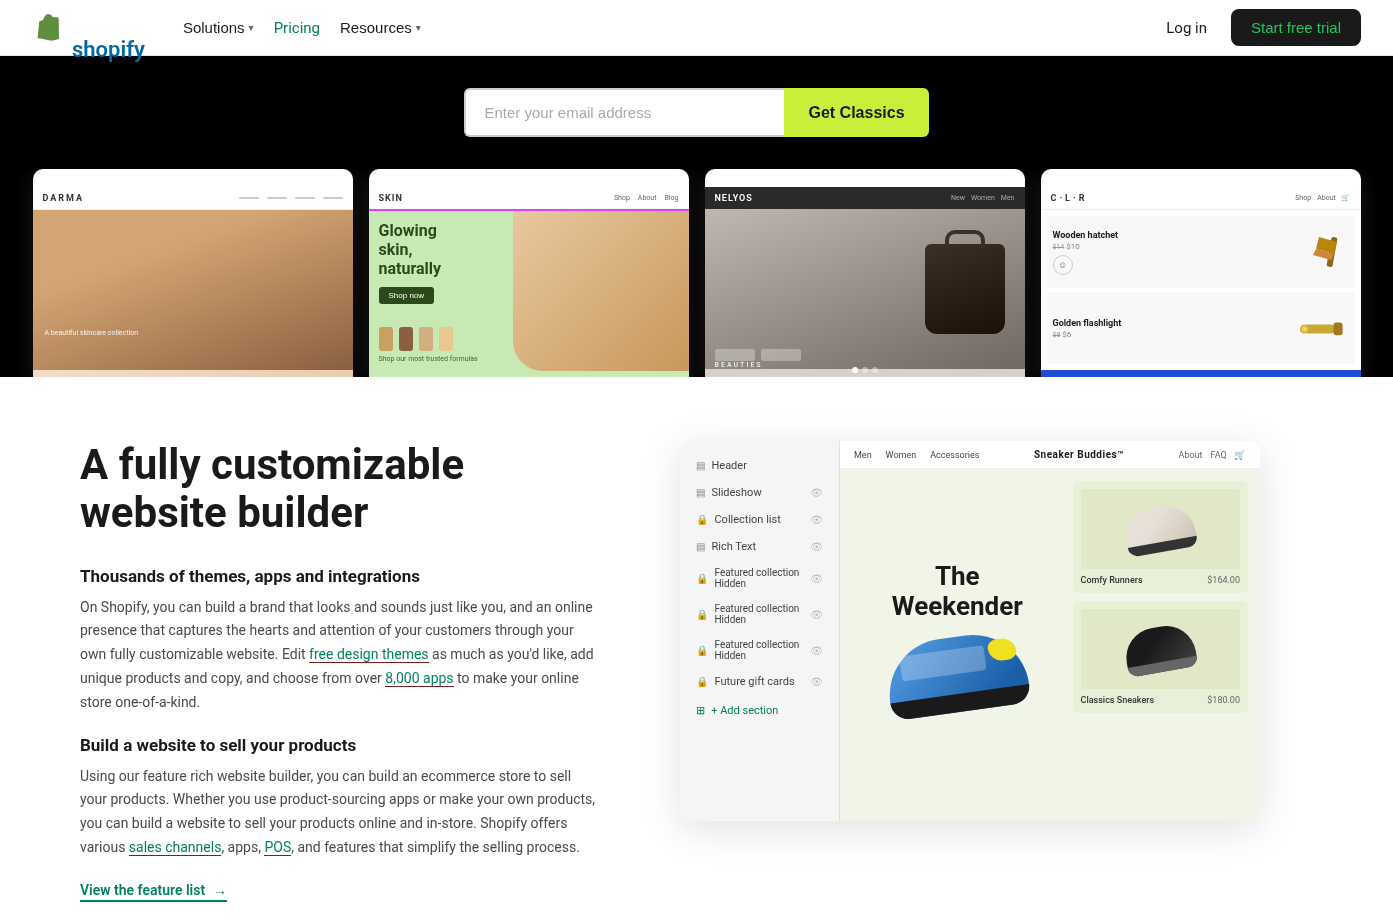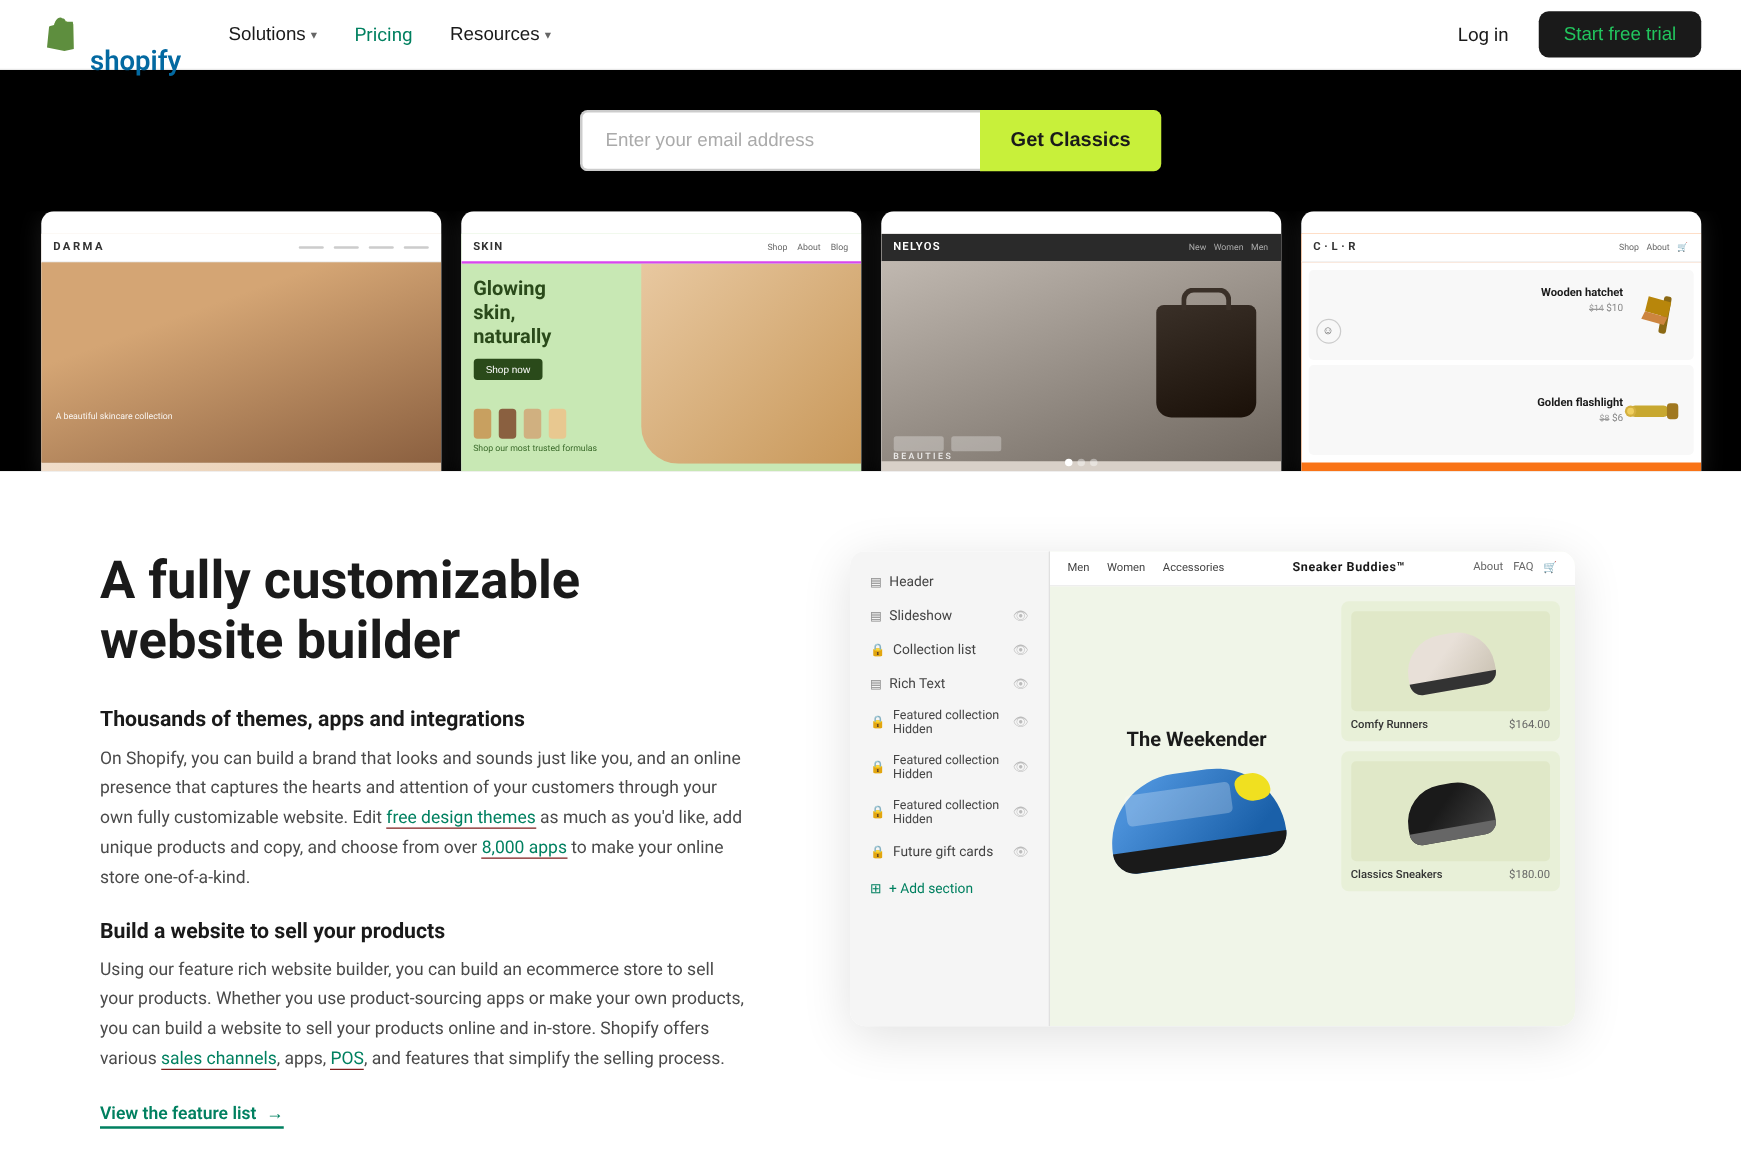--- a/index.html
+++ b/index.html
@@ -8,21 +8,21 @@
     
     nav {
       display: flex; align-items: center; justify-content: space-between;
       padding: 0 32px; height: 56px; background: #fff;
       border-bottom: 1px solid #e8e8e8; position: relative; z-index: 10;
     }
     .nav-left { display: flex; align-items: center; gap: 28px; }
     .logo { display: flex; align-items: center; gap: 8px; text-decoration: none; }
     .logo-icon { width: 32px; height: 32px; }
     .logo-text { font-size: 22px; font-weight: 600; color: #0369a1; margin-top: 44px; }
-    .nav-links { display: flex; align-items: center; gap: 10px; }
+    .nav-links { display: flex; align-items: center; gap: 0; }
     .nav-link {
       display: flex; align-items: center; gap: 4px;
       padding: 6px 10px; border-radius: 6px; cursor: pointer;
       font-size: 15px; color: #1a1a1a; text-decoration: none; border: none; background: none;
     }
     .nav-link.active { color: #008060; }
     .chevron { font-size: 10px; color: #666; }
     .nav-right { display: flex; align-items: center; gap: 12px; }
     .login-link { font-size: 15px; color: #1a1a1a; text-decoration: none; padding: 8px 12px; }
     .start-trial-btn {
@@ -122,21 +122,21 @@
     }
     .bag-logo { font-size: 9px; font-weight: 600; color: #fff; letter-spacing: 1px; }
     .bag-nav { display: flex; gap: 6px; }
     .bag-nav-item { font-size: 7px; color: #aaa; }
     .bag-body {
       height: 160px; background: #b0a898;
       display: flex; align-items: center; justify-content: center;
     }
 
     
-    .clr-card-bg { background: #f97316; text-align: right; }
+    .clr-card-bg { background: #1d4ed8; }
     .clr-header {
       background: #fff; padding: 6px 10px;
       display: flex; align-items: center; justify-content: space-between;
       border-bottom: 1px solid #eee;
     }
     .clr-logo { font-size: 9px; font-weight: 700; color: #333; letter-spacing: 3px; }
     .clr-nav { display: flex; gap: 6px; }
     .clr-nav-item { font-size: 7px; color: #666; }
     .clr-body { padding: 6px; background: #fff; height: 160px; display: flex; flex-direction: column; gap: 4px; }
     .clr-product-row {
@@ -239,21 +239,21 @@
       border-radius: 30px 30px 10px 10px; transform: rotate(-10deg);
       position: relative;
     }
     .sneaker-thumb2::after {
       content: ''; position: absolute; bottom: 0; left: 0; right: 0; height: 10px;
       background: #666; border-radius: 0 0 10px 10px;
     }
     .product-card-name { font-size: 9px; color: #333; font-weight: 500; }
     .product-card-price { font-size: 9px; color: #666; }
     .builder-headline {
-      font-size: 16px; font-weight: 700; color: #1a1a1a;
+      font-size: 26px; font-weight: 700; color: #1a1a1a;
       padding: 10px 12px 0; text-align: center;
     }
   </style>
 </head>
 <body>
 
 <nav>
   <div class="nav-left">
     <a class="logo" href="#">
       <svg class="logo-icon" viewBox="0 0 40 40" xmlns="http://www.w3.org/2000/svg">

